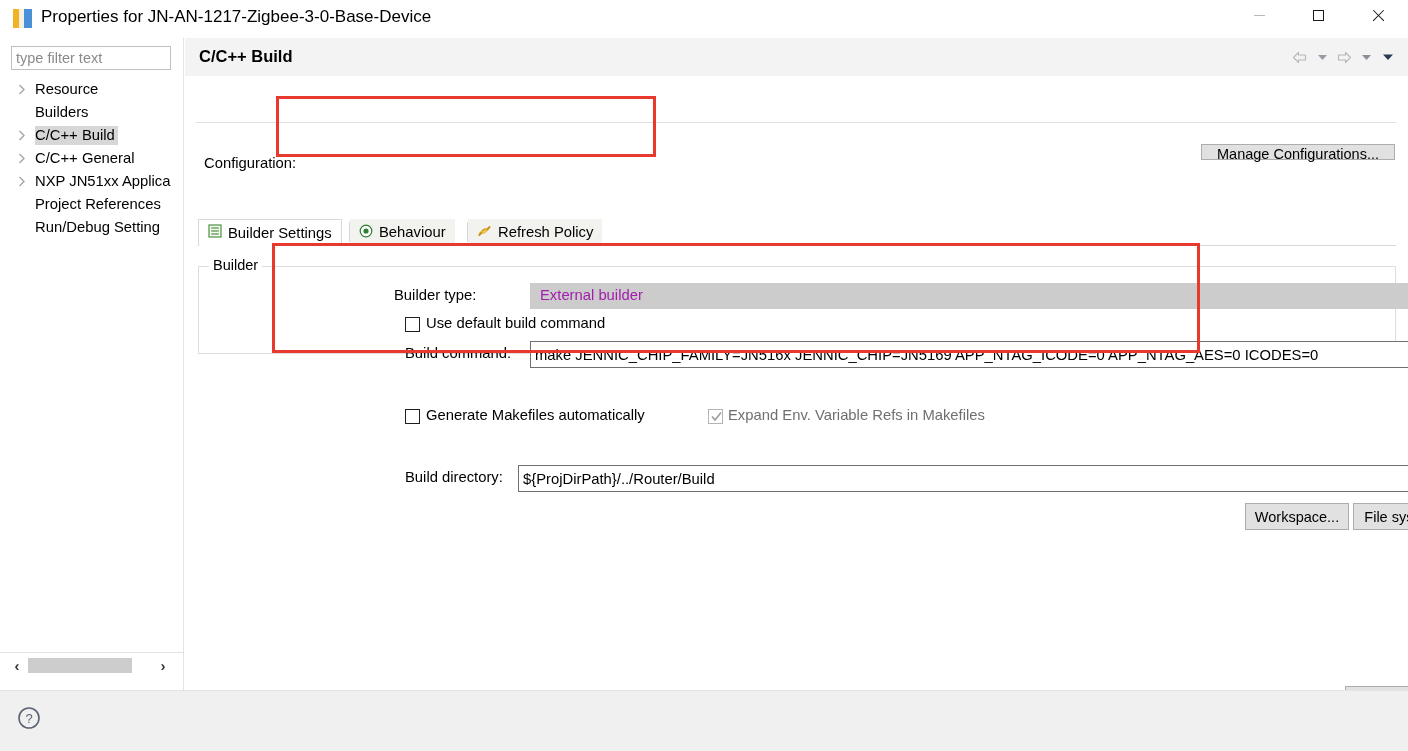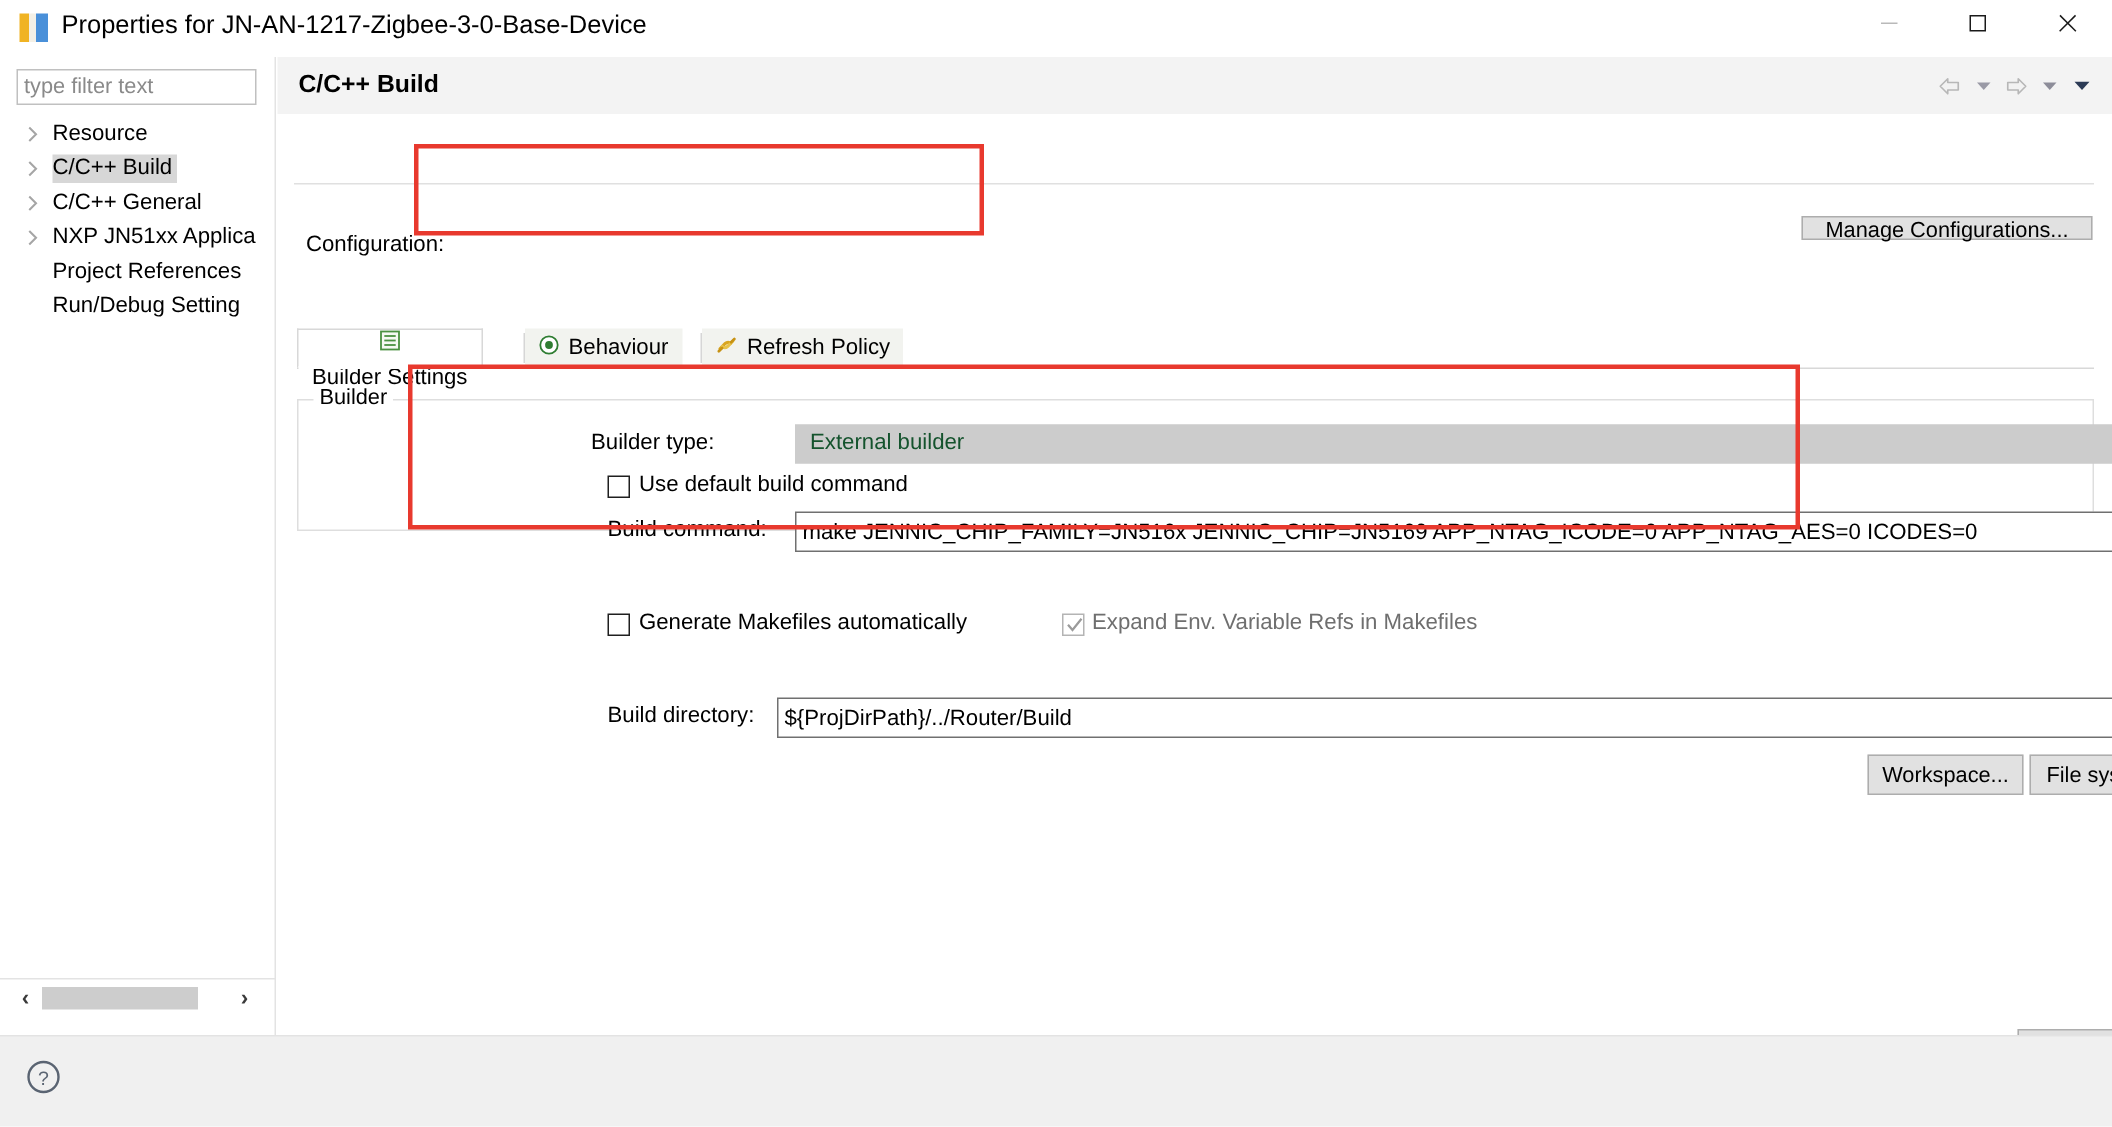--- a/index.html
+++ b/index.html
@@ -172,21 +172,20 @@
     padding: 0 9px;
     font-size: 14.8px;
     background: #f2f3ef;
     white-space: nowrap;
   }
   .tab.active {
     background: #ffffff;
     border-left: 1px solid #d8d8d8;
     border-top: 1px solid #d8d8d8;
     border-right: 1px solid #d8d8d8;
-    flex-direction: column;
   }
   .tab-sep {
     position: absolute; top: 3px; width: 1px; height: 20px; background: #d6d6d6;
   }
   #tab0 { left: 0px; }
   #tab1 { left: 152px; }
   #tab2 { left: 270px; }
   #tabunderline {
     position: absolute; left: 13px; top: 207px; width: 1198px; height: 1px;
     background: #d8d8d8;
@@ -221,21 +220,21 @@
   
   #builder-type-label { left: 209px; top: 249px; }
   #builder-type-combo {
     position: absolute; left: 345px; top: 245px;
     width: 1028px; height: 26px;
     background: #cccccc;
     border: 1px solid #cccccc;
   }
   #builder-type-value {
     position: absolute; left: 9px; top: 3px;
-    font-size: 14.8px; color: #14532d;
+    font-size: 14.8px; color: #a21caf;
   }
 
   
   .cbox {
     position: absolute; width: 15px; height: 15px;
     border: 1.4px solid #1f1f1f; background: #ffffff;
   }
   .cbox.disabled { border-color: #b4b4b4; }
   .cbox .tick {
     position: absolute; left: 2px; top: 1px;
@@ -331,20 +330,23 @@
 
     <div class="tree-row">
       <span class="tw">
         <svg width="8" height="11" viewBox="0 0 8 11">
             <path d="M1.5 1 L6 5.5 L1.5 10" fill="none" stroke="#a6a6a6" stroke-width="1.4"></path>
           </svg>
       </span>
       <span class="tree-label">Resource</span>
     </div>
 
+    <div class="tree-row">
+      <span class="tree-label">Builders</span>
+    </div>
 
     <div class="tree-row selected">
       <span class="tw">
         <svg width="8" height="11" viewBox="0 0 8 11">
             <path d="M1.5 1 L6 5.5 L1.5 10" fill="none" stroke="#a6a6a6" stroke-width="1.4"></path>
           </svg>
       </span>
       <span class="tree-label">C/C++ Build</span>
     </div>
 

